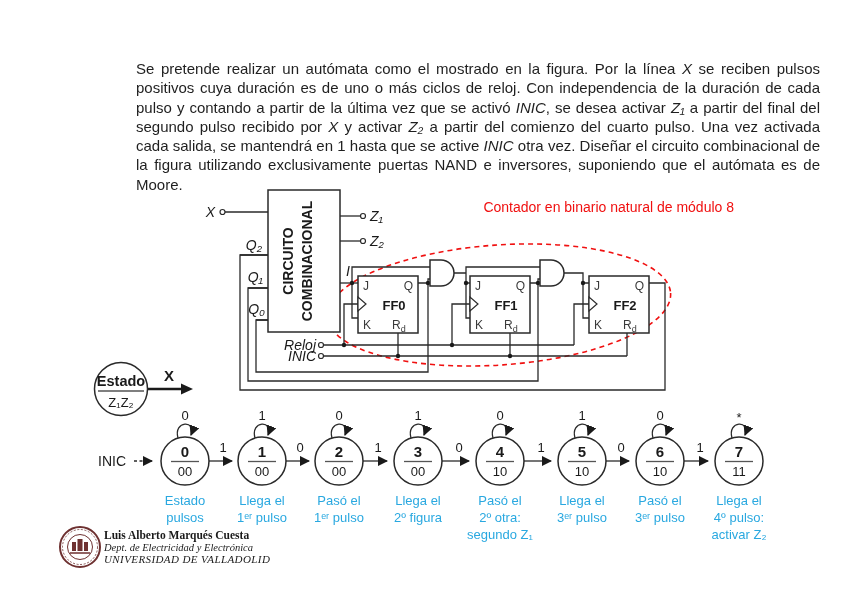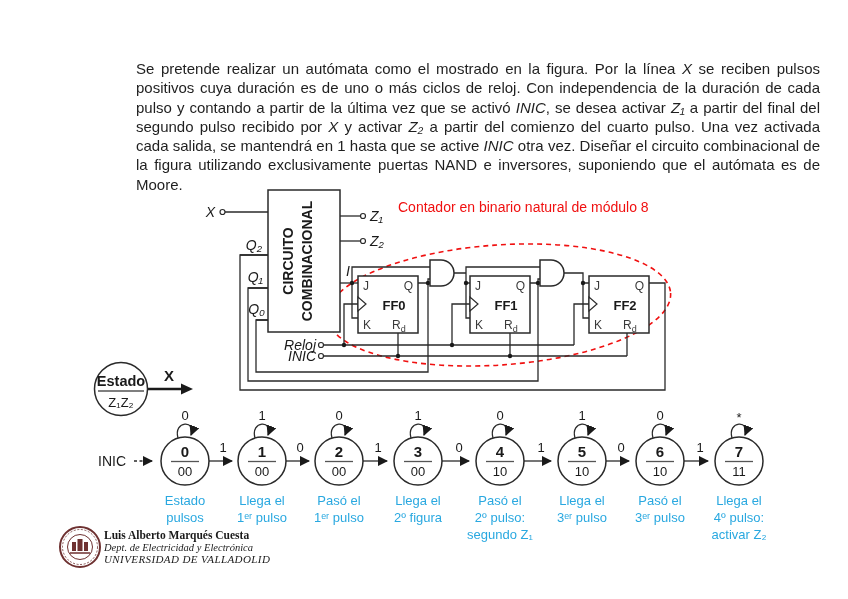--- a/index.html
+++ b/index.html
@@ -1,20 +1,20 @@
 <!DOCTYPE html>
 <html><head>
 <meta charset="utf-8">
 <style>
   html,body{margin:0;padding:0;background:#fff;}
   .slide{position:relative;width:848px;height:599px;background:#ffffff;overflow:hidden;
          font-family:"Liberation Sans","DejaVu Sans",sans-serif;color:#1a1a1a;}
   .intro{position:absolute;left:88px;top:44px;width:684px;font-size:15px;line-height:19.3px;
          text-align:justify;color:#1f1f1f;margin-left:48px;}
-  .annotation{position:absolute;left:398px;top:198px;width:336px;text-align:left;
+  .annotation{position:absolute;left:398px;top:198px;width:336px;text-align:right;
               color:#f01010;font-size:14px;line-height:19px;}
   .captions{position:absolute;left:0;top:0;}
   .caption{position:absolute;top:492px;width:108px;transform:translateX(-50%);
            text-align:center;color:#29a8e0;font-size:13px;line-height:17px;}
   .caption span{display:block;}
   svg{position:absolute;left:0;top:0;font-family:"Liberation Sans","DejaVu Sans",sans-serif;}
   svg text{fill:#1a1a1a;}
   .wire{fill:none;stroke:#2a2a2a;stroke-width:1.3;}
   .boxline{fill:#ffffff;stroke:#2a2a2a;stroke-width:1.5;}
   .term{fill:#ffffff;stroke:#2a2a2a;stroke-width:1.2;}
@@ -279,21 +279,21 @@
     <div class="caption" style="left:339px">
         <span>Pasó el</span>
         <span>1ᵉʳ pulso</span>
       </div>
     <div class="caption" style="left:418px">
         <span>Llega el</span>
         <span>2º figura</span>
       </div>
     <div class="caption" style="left:500px">
         <span>Pasó el</span>
-        <span>2º pulso:</span>
+        <span>2º otra:</span>
         <span>segundo Z₁</span>
       </div>
     <div class="caption" style="left:582px">
         <span>Llega el</span>
         <span>3ᵉʳ pulso</span>
       </div>
     <div class="caption" style="left:660px">
         <span>Pasó el</span>
         <span>3ᵉʳ pulso</span>
       </div>

